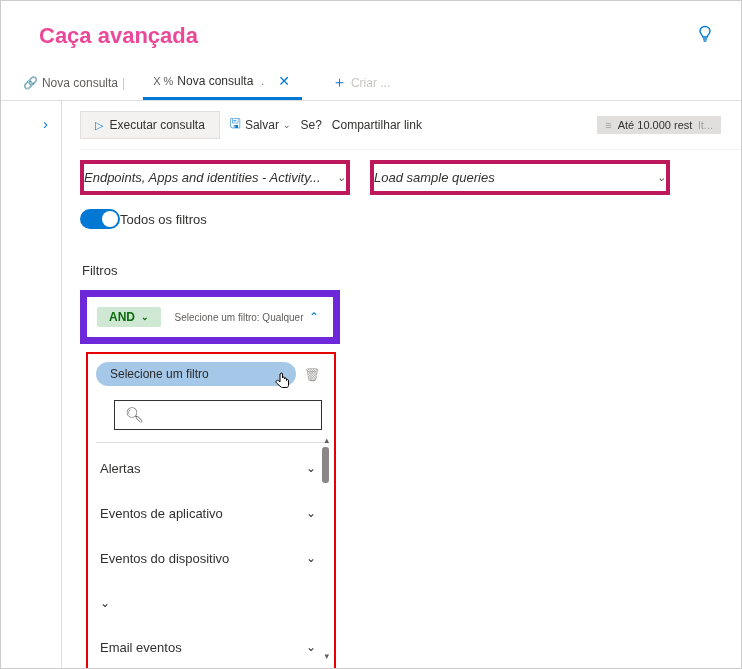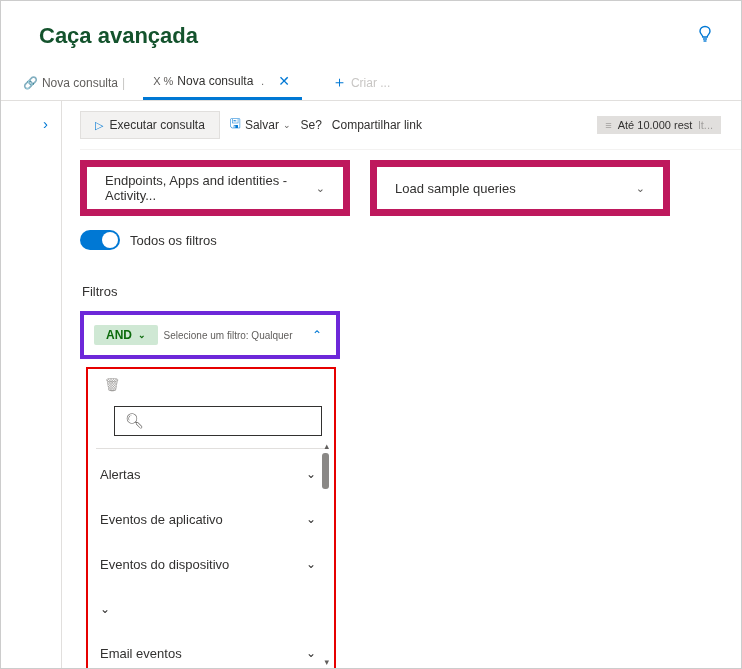--- a/index.html
+++ b/index.html
@@ -18,21 +18,21 @@
     }
     .header {
       display: flex;
       align-items: center;
       justify-content: space-between;
       padding: 22px 20px 8px 38px;
     }
     .page-title {
       font-size: 22px;
       font-weight: 600;
-      color: #14532d;
+      color: #ec4899;
     }
     .lightbulb-icon {
       color: #0078d4;
       font-size: 18px;
       margin-right: 8px;
     }
     .tabs-row {
       display: flex;
       align-items: center;
       border-bottom: 1px solid #e1dfdd;
@@ -149,43 +149,43 @@
     .list-icon {
       color: #a19f9d;
       font-size: 11px;
     }
     .dropdowns-row {
       display: flex;
       gap: 20px;
       padding: 10px 14px 0 0;
     }
     .dropdown-box {
-      border: 7px solid #be185d;
-      padding: 6px 18px;
+      border: 4px solid #be185d;
+      padding: 6px 0;
       display: flex;
       align-items: center;
       justify-content: space-between;
       font-size: 13px;
       color: #323130;
       cursor: pointer;
+      font-style: italic;
     }
     .dd-left {
       width: 270px;
     }
     .dd-right {
       width: 300px;
     }
     .dd-chev {
       font-size: 11px;
       color: #605e5c;
     }
     .toggle-row {
       display: flex;
       align-items: center;
-      gap: 10px;
       padding: 14px 0;
     }
     .toggle {
       width: 40px;
       height: 20px;
       background: #0078d4;
       border-radius: 10px;
       position: relative;
     }
     .toggle-thumb {
@@ -200,26 +200,26 @@
     .toggle-label {
       font-size: 13px;
       color: #323130;
     }
     .filters-label {
       font-size: 13px;
       color: #323130;
       margin: 20px 0 12px 2px;
     }
     .filter-builder {
-      border: 4px solid #6d28d9;
+      border: 7px solid #6d28d9;
       width: 260px;
       padding: 10px;
       display: flex;
       align-items: center;
-      gap: 6px;
+      gap: 14px;
       position: relative;
     }
     .and-chip {
       background: #cfe8d4;
       color: #0b6a0b;
       font-size: 12px;
       font-weight: 600;
       padding: 3px 12px;
       border-radius: 2px;
       display: flex;
@@ -428,20 +428,28 @@
       <div class="and-chip">
         <span>AND</span>
         <span class="and-chev">⌄</span>
       </div>
       <div class="filter-hint">Selecione um filtro: Qualquer</div>
       <span class="collapse-chev">⌃</span>
     </div>
 
     <div class="highlight-box">
       <div class="pill-row">
+        <div class="select-pill">
+          <span>Selecione um filtro</span>
+          <span class="cursor-hand">
+            <svg width="18" height="20" viewBox="0 0 18 20" fill="#fff" stroke="#000" stroke-width="1">
+              <path d="M6 2v8l-1.5-1.3c-.7-.6-1.8-.5-2.3.3-.4.6-.3 1.5.3 2l4.5 4c.4.3.9.5 1.4.5h4.1c1.1 0 2-.9 2-2V8.5c0-.6-.5-1-1-1s-1 .4-1 1V7c0-.6-.5-1-1-1s-1 .4-1 1V6c0-.6-.5-1-1-1s-1 .4-1 1V2c0-.6-.5-1-1-1s-1 .4-1 1z"></path>
+            </svg>
+          </span>
+        </div>
         <span class="trash-icon">🗑</span>
       </div>
 
       <div class="search-box">
         <span class="search-icon">🔍︎</span>
       </div>
 
       <div class="category-list">
         <span class="scroll-arrow-up">▴</span>
         <div class="scroll-thumb"></div>

